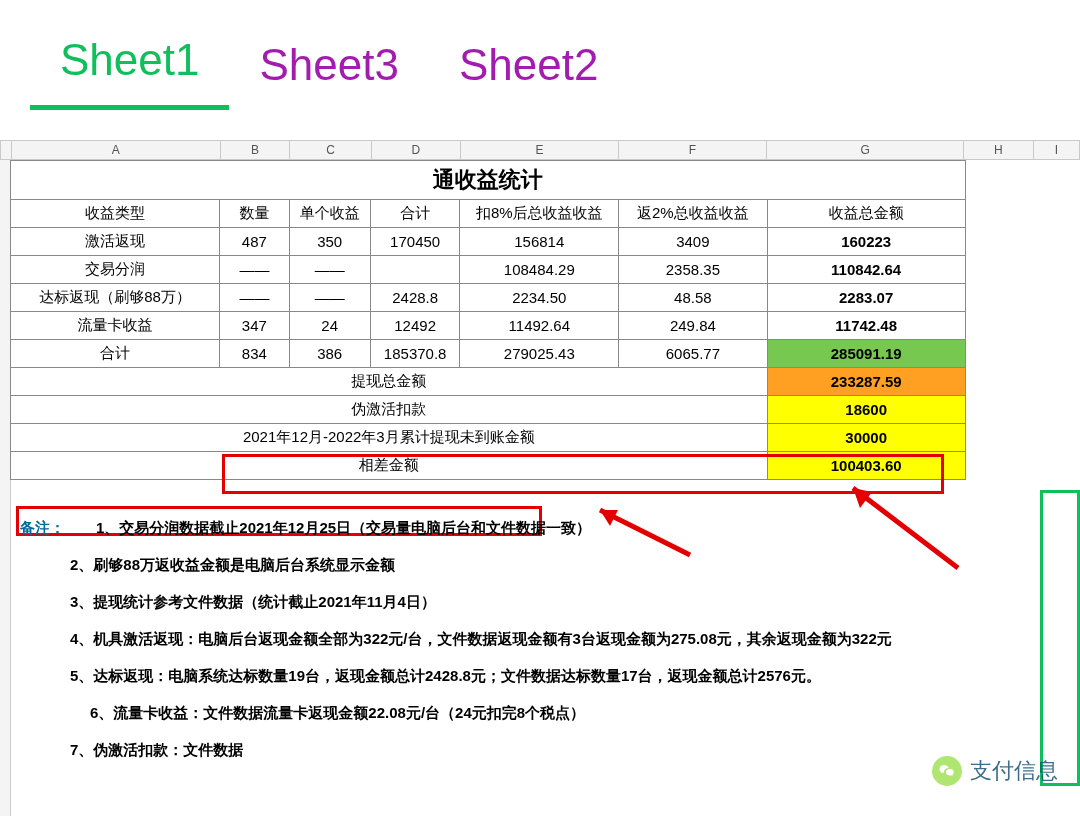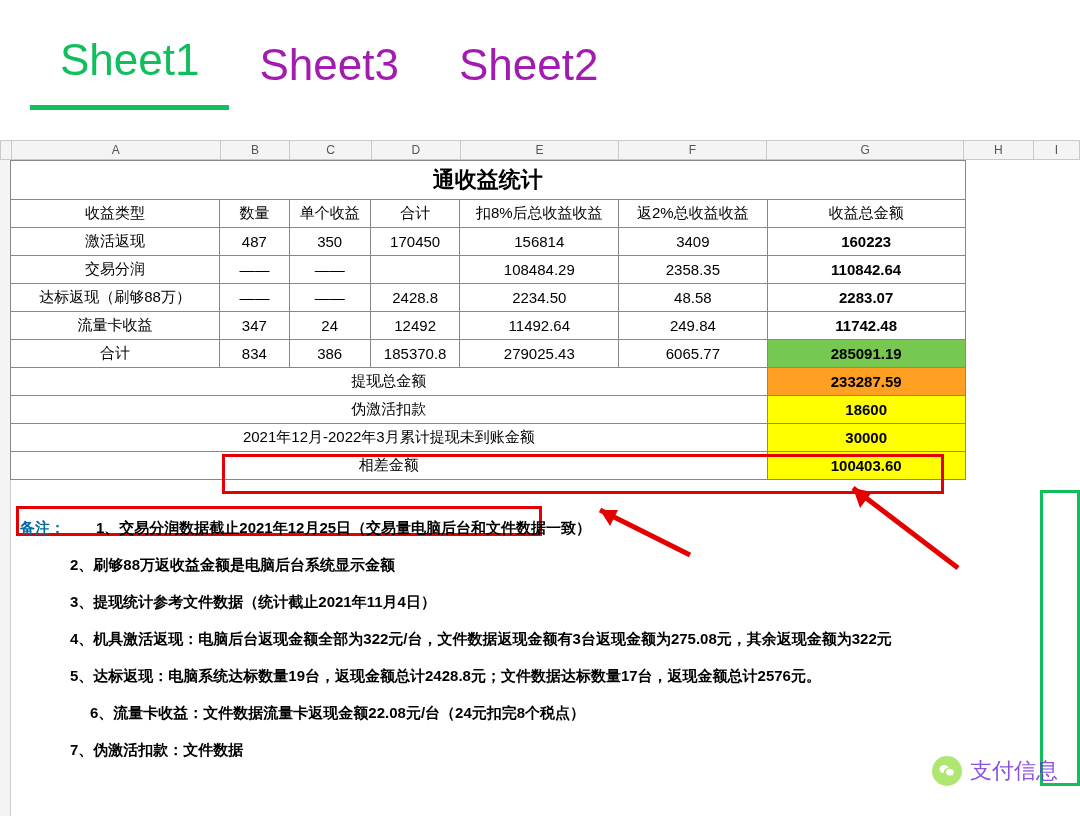--- a/index.html
+++ b/index.html
@@ -33,21 +33,21 @@
 
   .arrow{position:absolute;pointer-events:none;}
   .arrow svg{width:100%;height:100%;}
 
   
   .notes{position:absolute;left:20px;top:510px;right:20px;font-size:15px;}
   .note-line{margin:9px 0 18px;white-space:nowrap;}
   .beizhu{color:#0369a1;font-weight:700;}
 
   
-  .wm{position:absolute;right:22px;bottom:30px;display:flex;align-items:flex-start;color:#6d28d9;font-size:22px;opacity:.8;}
+  .wm{position:absolute;right:22px;bottom:30px;display:flex;align-items:flex-start;color:#0c4a6e;font-size:22px;opacity:.8;}
   .wm .bubble{width:30px;height:30px;border-radius:50%;background:#9be04e;margin-right:8px;display:flex;align-items:center;justify-content:center;}
   .wm .bubble svg{width:18px;height:18px;fill:#fff;}
 
   
   .gutter{position:absolute;left:0;top:140px;width:10px;bottom:0;border-right:1px solid #ccc;background:#f4f4f4;}
 </style>
 </head>
 <body>
 <div class="page">
 

